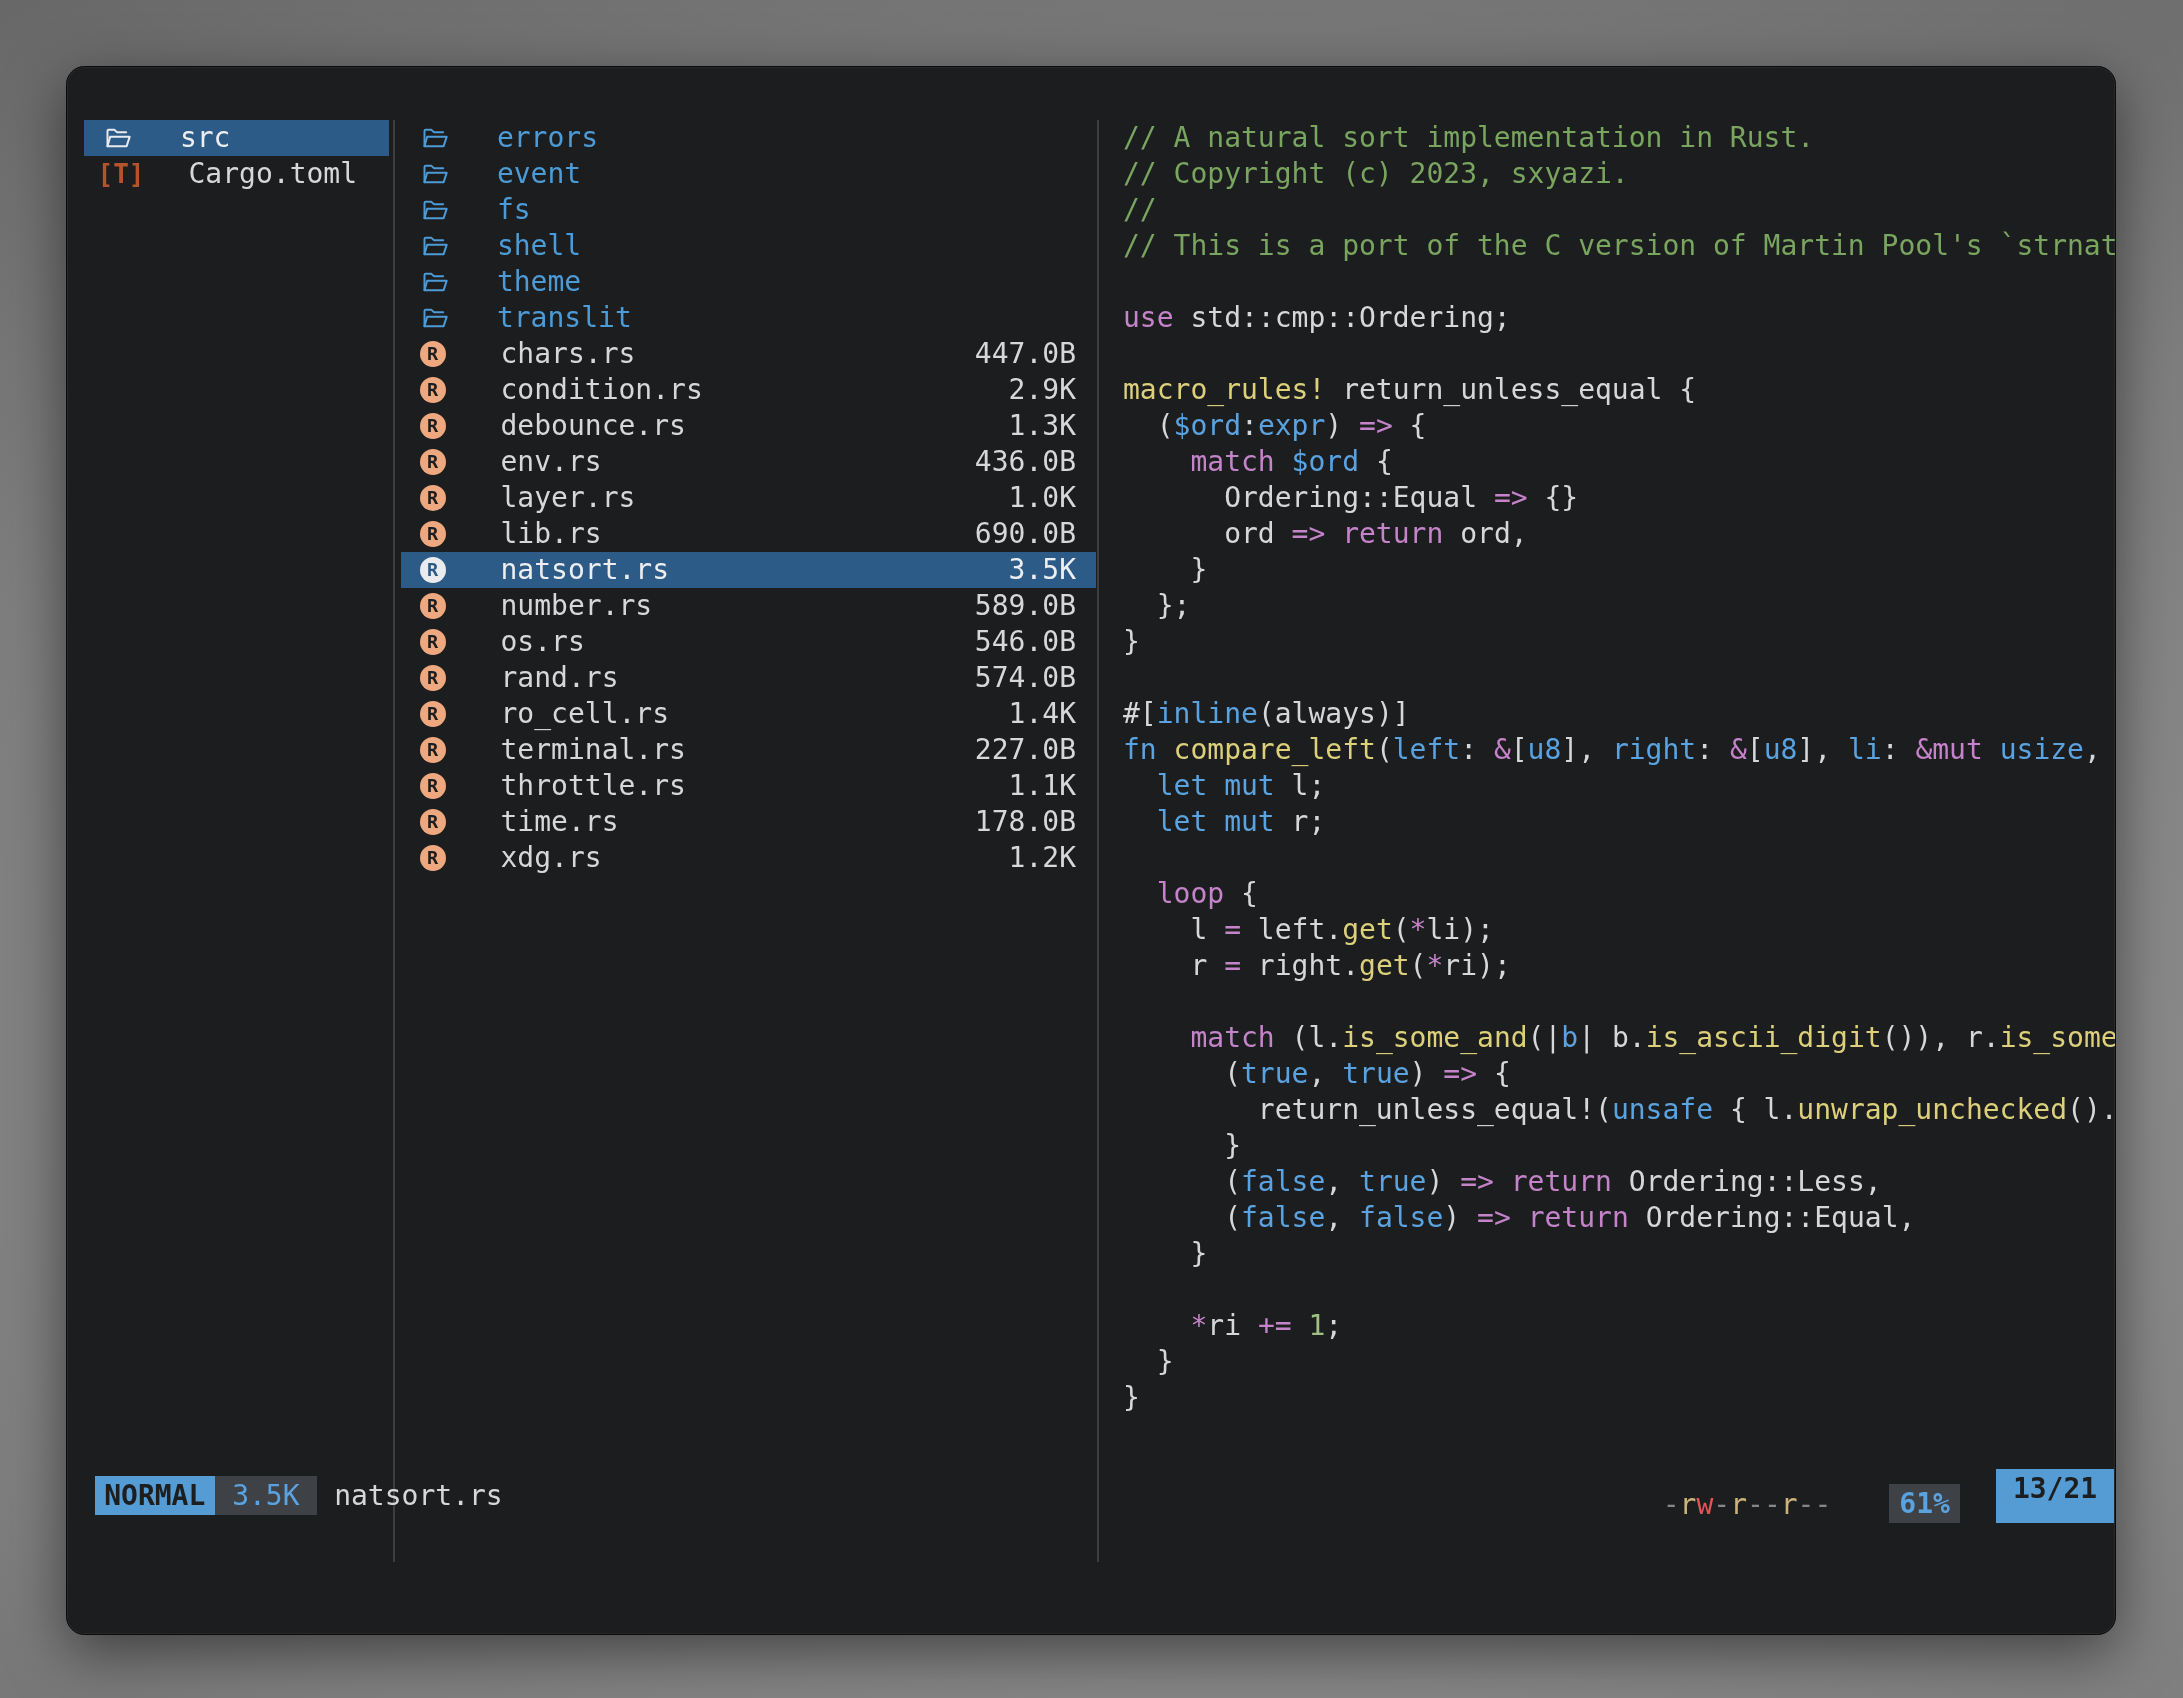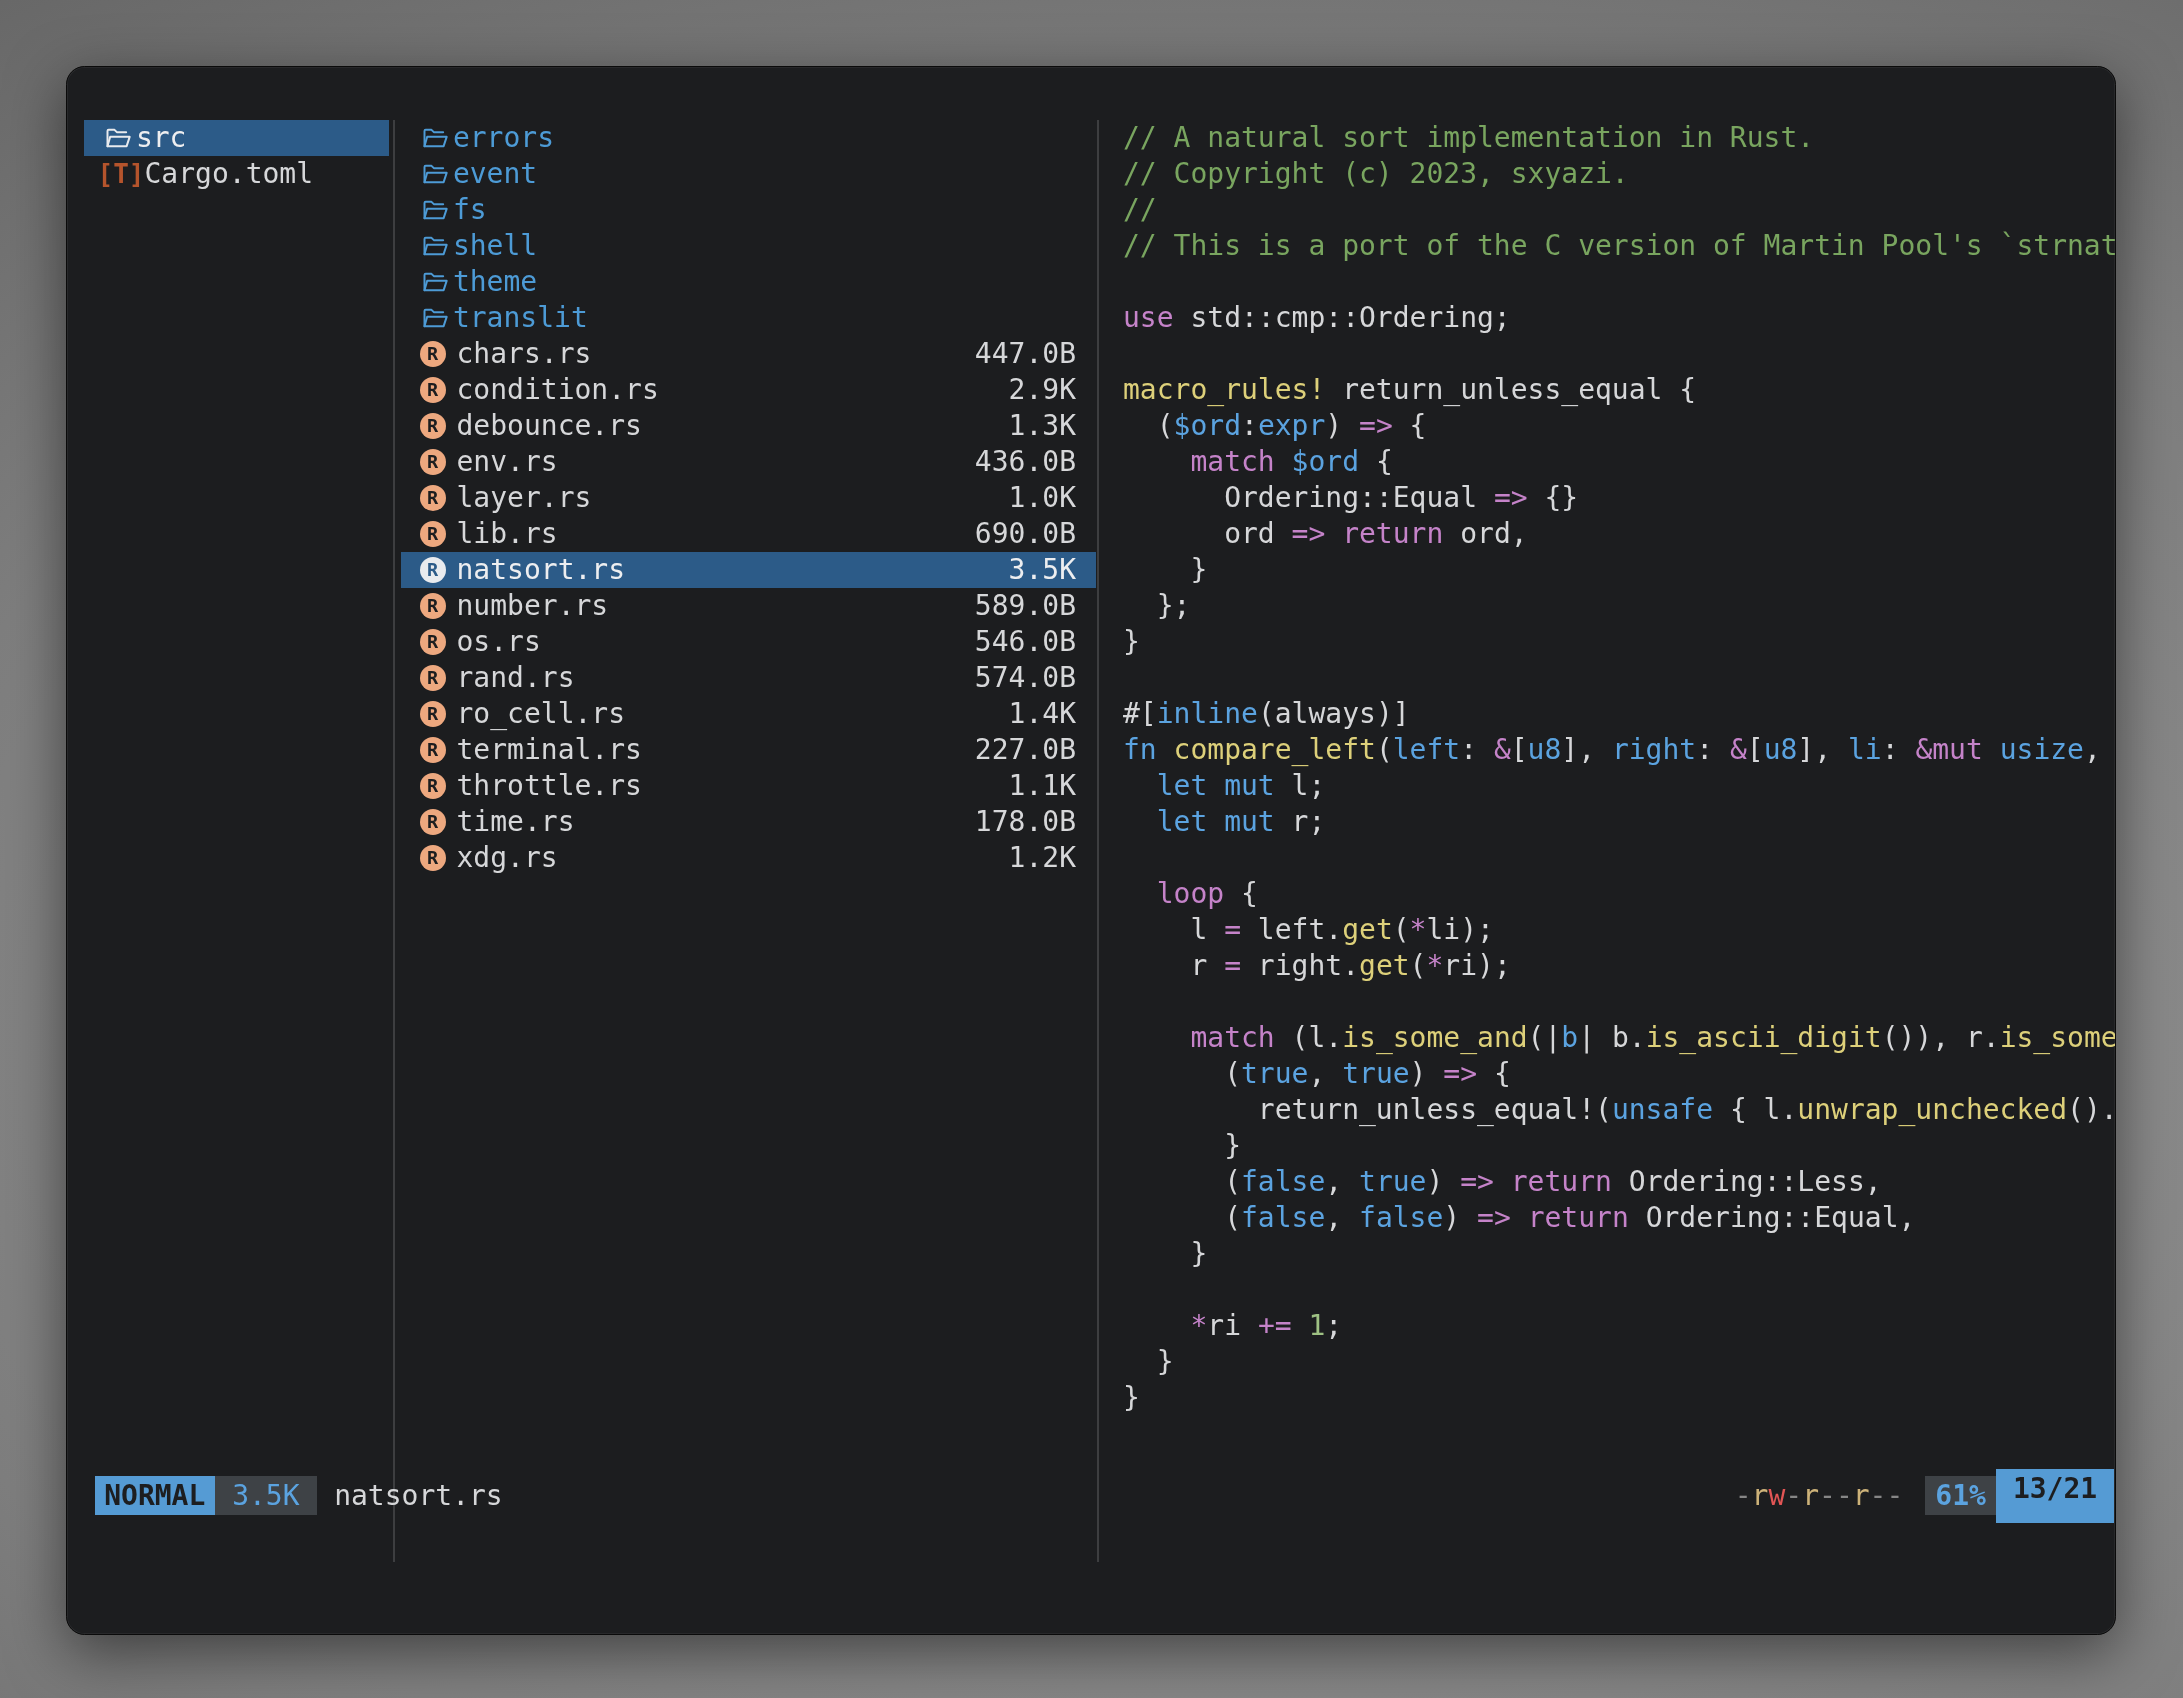--- a/index.html
+++ b/index.html
@@ -24,21 +24,21 @@
   #divider-1{left:326px;}
   #divider-2{left:1030px;}
 
   .pane{position:absolute;top:53px;}
   .parent-pane{left:17px;width:305px;}
   .current-pane{left:334px;width:695px;}
   .preview-pane{left:1056px;width:1002px;height:1443px;overflow:hidden;}
 
   .row{
     display:flex;align-items:center;height:36px;
-    padding:0 20px 0 18.5px;color:var(--fg,#d6d7d9);white-space:pre;
+    padding:0 20px 0 18.5px;color:var(--fg,#d6d7d9);white-space:pre;gap:44px;
   }
   .row.dir{color:var(--folder,#4d9bd6);}
   .row.selected{background:var(--sel,#2c5b88);color:#edeef0;}
   .icon{flex:0 0 auto;display:inline-flex;align-items:center;justify-content:center;}
   .icon.folder{width:30px;height:30px;margin-right:3.4px;}
   .icon.folder svg{width:28px;height:28px;display:block;}
   .icon.rust{
     width:26px;height:26px;margin-right:11px;border-radius:50%;
     background:var(--rust,#eda87f);color:#1c1d1f;
     font-size:18.5px;font-weight:bold;
@@ -63,21 +63,21 @@
   }
   .badge-mode{
     background:var(--accent,#559bd4);color:#1d1e20;font-weight:bold;
     padding:0 9.2px;height:39px;line-height:39px;
   }
   .chip{
     background:var(--chipbg,#3e4246);color:var(--blue,#5ba3e0);
     padding:0 17.6px;height:39px;line-height:39px;
   }
   .status-file{margin-left:17px;color:var(--fg,#d6d7d9);}
-  .status-right{margin-left:auto;display:flex;align-items:center;}
+  .status-right{margin-left:auto;display:flex;align-items:flex-end;gap:36px;}
   .perms{margin-right:22px;}
   .perm-dash{color:#868686;}
   .perm-r{color:var(--permr,#cdb279);}
   .perm-w{color:var(--permw,#e25555);}
   .chip.pct{font-weight:bold;padding:0 10px;}
   .badge-pos{
     background:var(--accent,#559bd4);color:#1d1e20;font-weight:bold;
     padding:0 17px;height:54px;line-height:39px;
   }
 </style>

